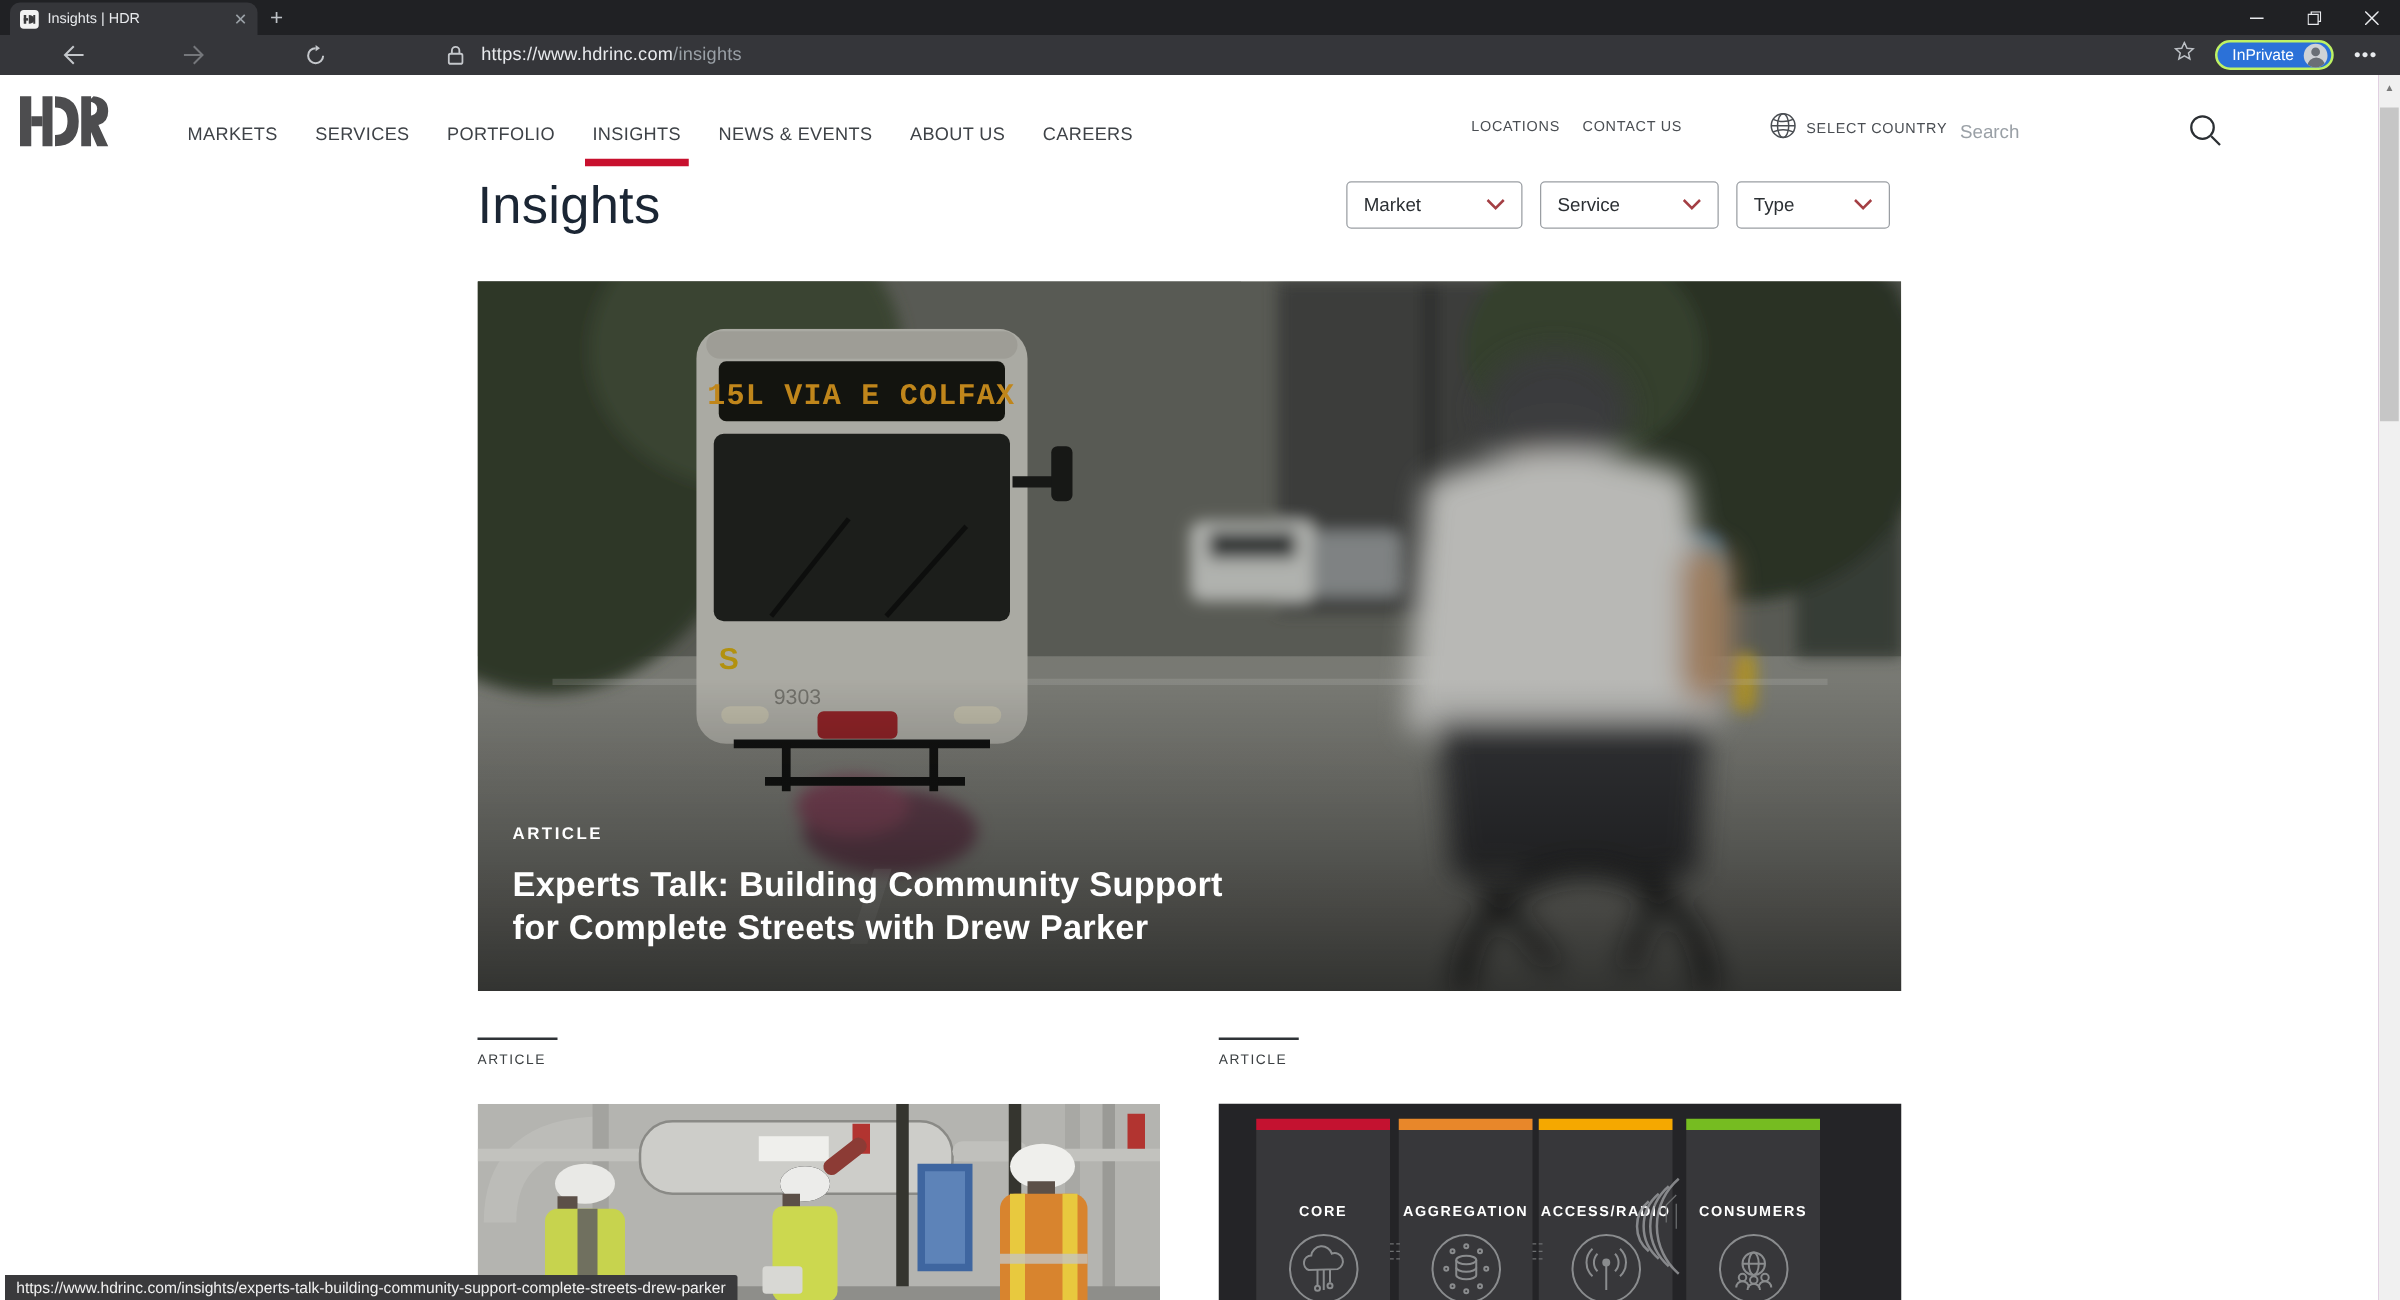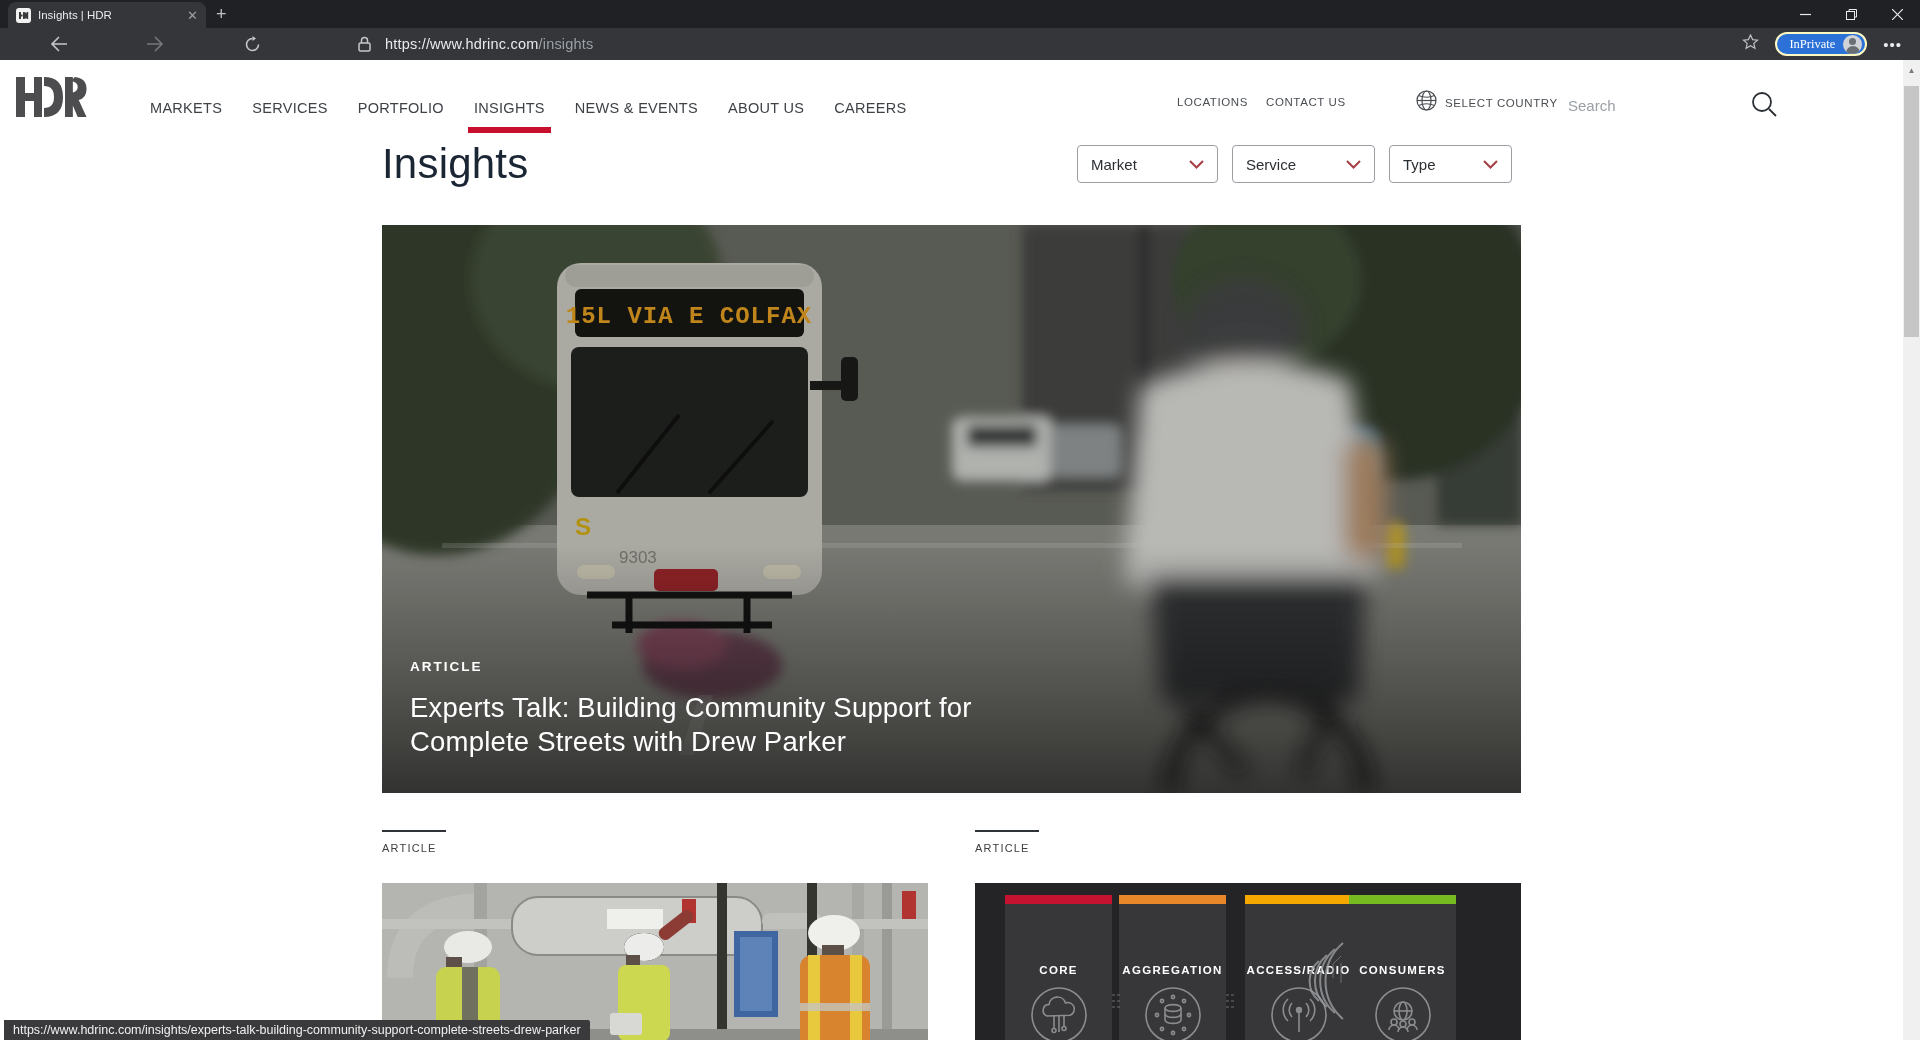--- a/index.html
+++ b/index.html
@@ -25,22 +25,22 @@
              display:flex; align-items:center; }
   .navbtn { width:28px; height:28px; display:flex; align-items:center; justify-content:center; }
   .navbtn.back { margin-left:44px; }
   .navbtn.fwd  { margin-left:70px; opacity:.45; }
   .navbtn.reload { margin-left:68px; }
   .urlzone { display:flex; align-items:center; margin-left:92px; flex:1; height:28px; }
   .lock { margin-right:14px; display:flex; }
   .urltext { font-size:14.5px; color:#e8eaed; letter-spacing:.2px; }
   .urltext .path { color:#9aa0a6; }
   .star { margin-right:16px; }
-  .inprivate { height:24px; background:#2b71d8; border:2px solid #fef9c3; border-radius:13px;
-               display:flex; align-items:center; padding:0 3px 0 12px; margin-right:16px;font-family:Liberation Serif, serif; }
+  .inprivate { height:24px; background:#2b71d8; border:2px solid #bef264; border-radius:13px;
+               display:flex; align-items:center; padding:0 3px 0 12px; margin-right:16px; }
   .inprivate-label { color:#fff; font-size:12.5px; margin-right:8px; }
   .inprivate-avatar { width:19px; height:19px; border-radius:50%; background:#cfd2d6; position:relative; overflow:hidden; }
   .inprivate-avatar::before { content:""; position:absolute; left:6px; top:3px; width:7px; height:7px; border-radius:50%; background:#6a6f76; }
   .inprivate-avatar::after  { content:""; position:absolute; left:2.5px; top:11px; width:14px; height:10px; border-radius:7px 7px 0 0; background:#6a6f76; }
   .morebtn { color:#e8eaed; font-size:15px; letter-spacing:1px; margin-right:18px; }
 
   
   .page { position:absolute; top:60px; left:0; width:1903px; height:980px; background:#fff; }
 
   .logo { position:absolute; left:16px; top:12px; }
@@ -66,21 +66,21 @@
   .filter-label { font-size:15px; color:#2b2f33; }
   .f-market { width:141px; } .f-service { width:143px; } .f-type { width:123px; }
 
   
   .hero { position:absolute; left:382px; top:165px; width:1139px; height:568px; overflow:hidden; cursor:pointer; }
   .hero svg.scene { position:absolute; inset:0; }
   .hero-shade { position:absolute; left:0; right:0; bottom:0; height:250px;
                 background:linear-gradient(180deg, rgba(0,0,0,0), rgba(0,0,0,.62)); }
   .hero-kicker { position:absolute; left:28px; top:434px; color:#fff; font-size:13.5px; font-weight:bold; letter-spacing:2px; }
   .hero-title { position:absolute; left:28px; top:466px; width:580px; color:#fff; font-size:27.5px;
-                font-weight:normal; line-height:1.24; letter-spacing:.2px; }
+                font-weight:bold; line-height:1.24; letter-spacing:.2px; }
 
   
   .card { position:absolute; top:770px; width:546px; cursor:pointer; }
   .card.left  { left:382px; }
   .card.right { left:975px; }
   .card-rule { width:64px; height:2px; background:#2f3337; }
   .card-kicker { margin-top:10px; font-size:11px; letter-spacing:1.2px; color:#3c4043; }
   .card-image { position:absolute; top:53px; left:0; width:546px; height:157px; overflow:hidden; }
 
   
@@ -419,21 +419,21 @@
                     <circle cx="18" cy="43" r="1.6"></circle>
                     <circle cx="40" cy="43" r="1.6"></circle>
                     <circle cx="29" cy="11" r="1.6"></circle>
                     <circle cx="29" cy="47" r="1.6"></circle>
                   </g>
                 </svg>
             </span>
           </div>
         </div>
 
-        <div class="ig-col" style="left:270px">
+        <div class="ig-col" style="left:256px">
           <div class="ig-bar" style="background-color: rgb(245, 168, 0);"></div>
           <div class="ig-panel">
             <div class="ig-label">ACCESS/RADIO</div>
             <span class="ig-icon">
               <svg width="58" height="58" viewBox="0 0 58 58">
                   <g fill="none" stroke="#8a8c8e" stroke-width="1.6">
                     <circle cx="29" cy="29" r="27"></circle>
                     <circle cx="29" cy="24" r="2.4" fill="#8a8c8e"></circle>
                     <line x1="29" y1="26" x2="29" y2="46"></line>
                     <path d="M22,31 a10,10 0 0 1 0,-14 M18,35 a15,15 0 0 1 0,-22"></path>

